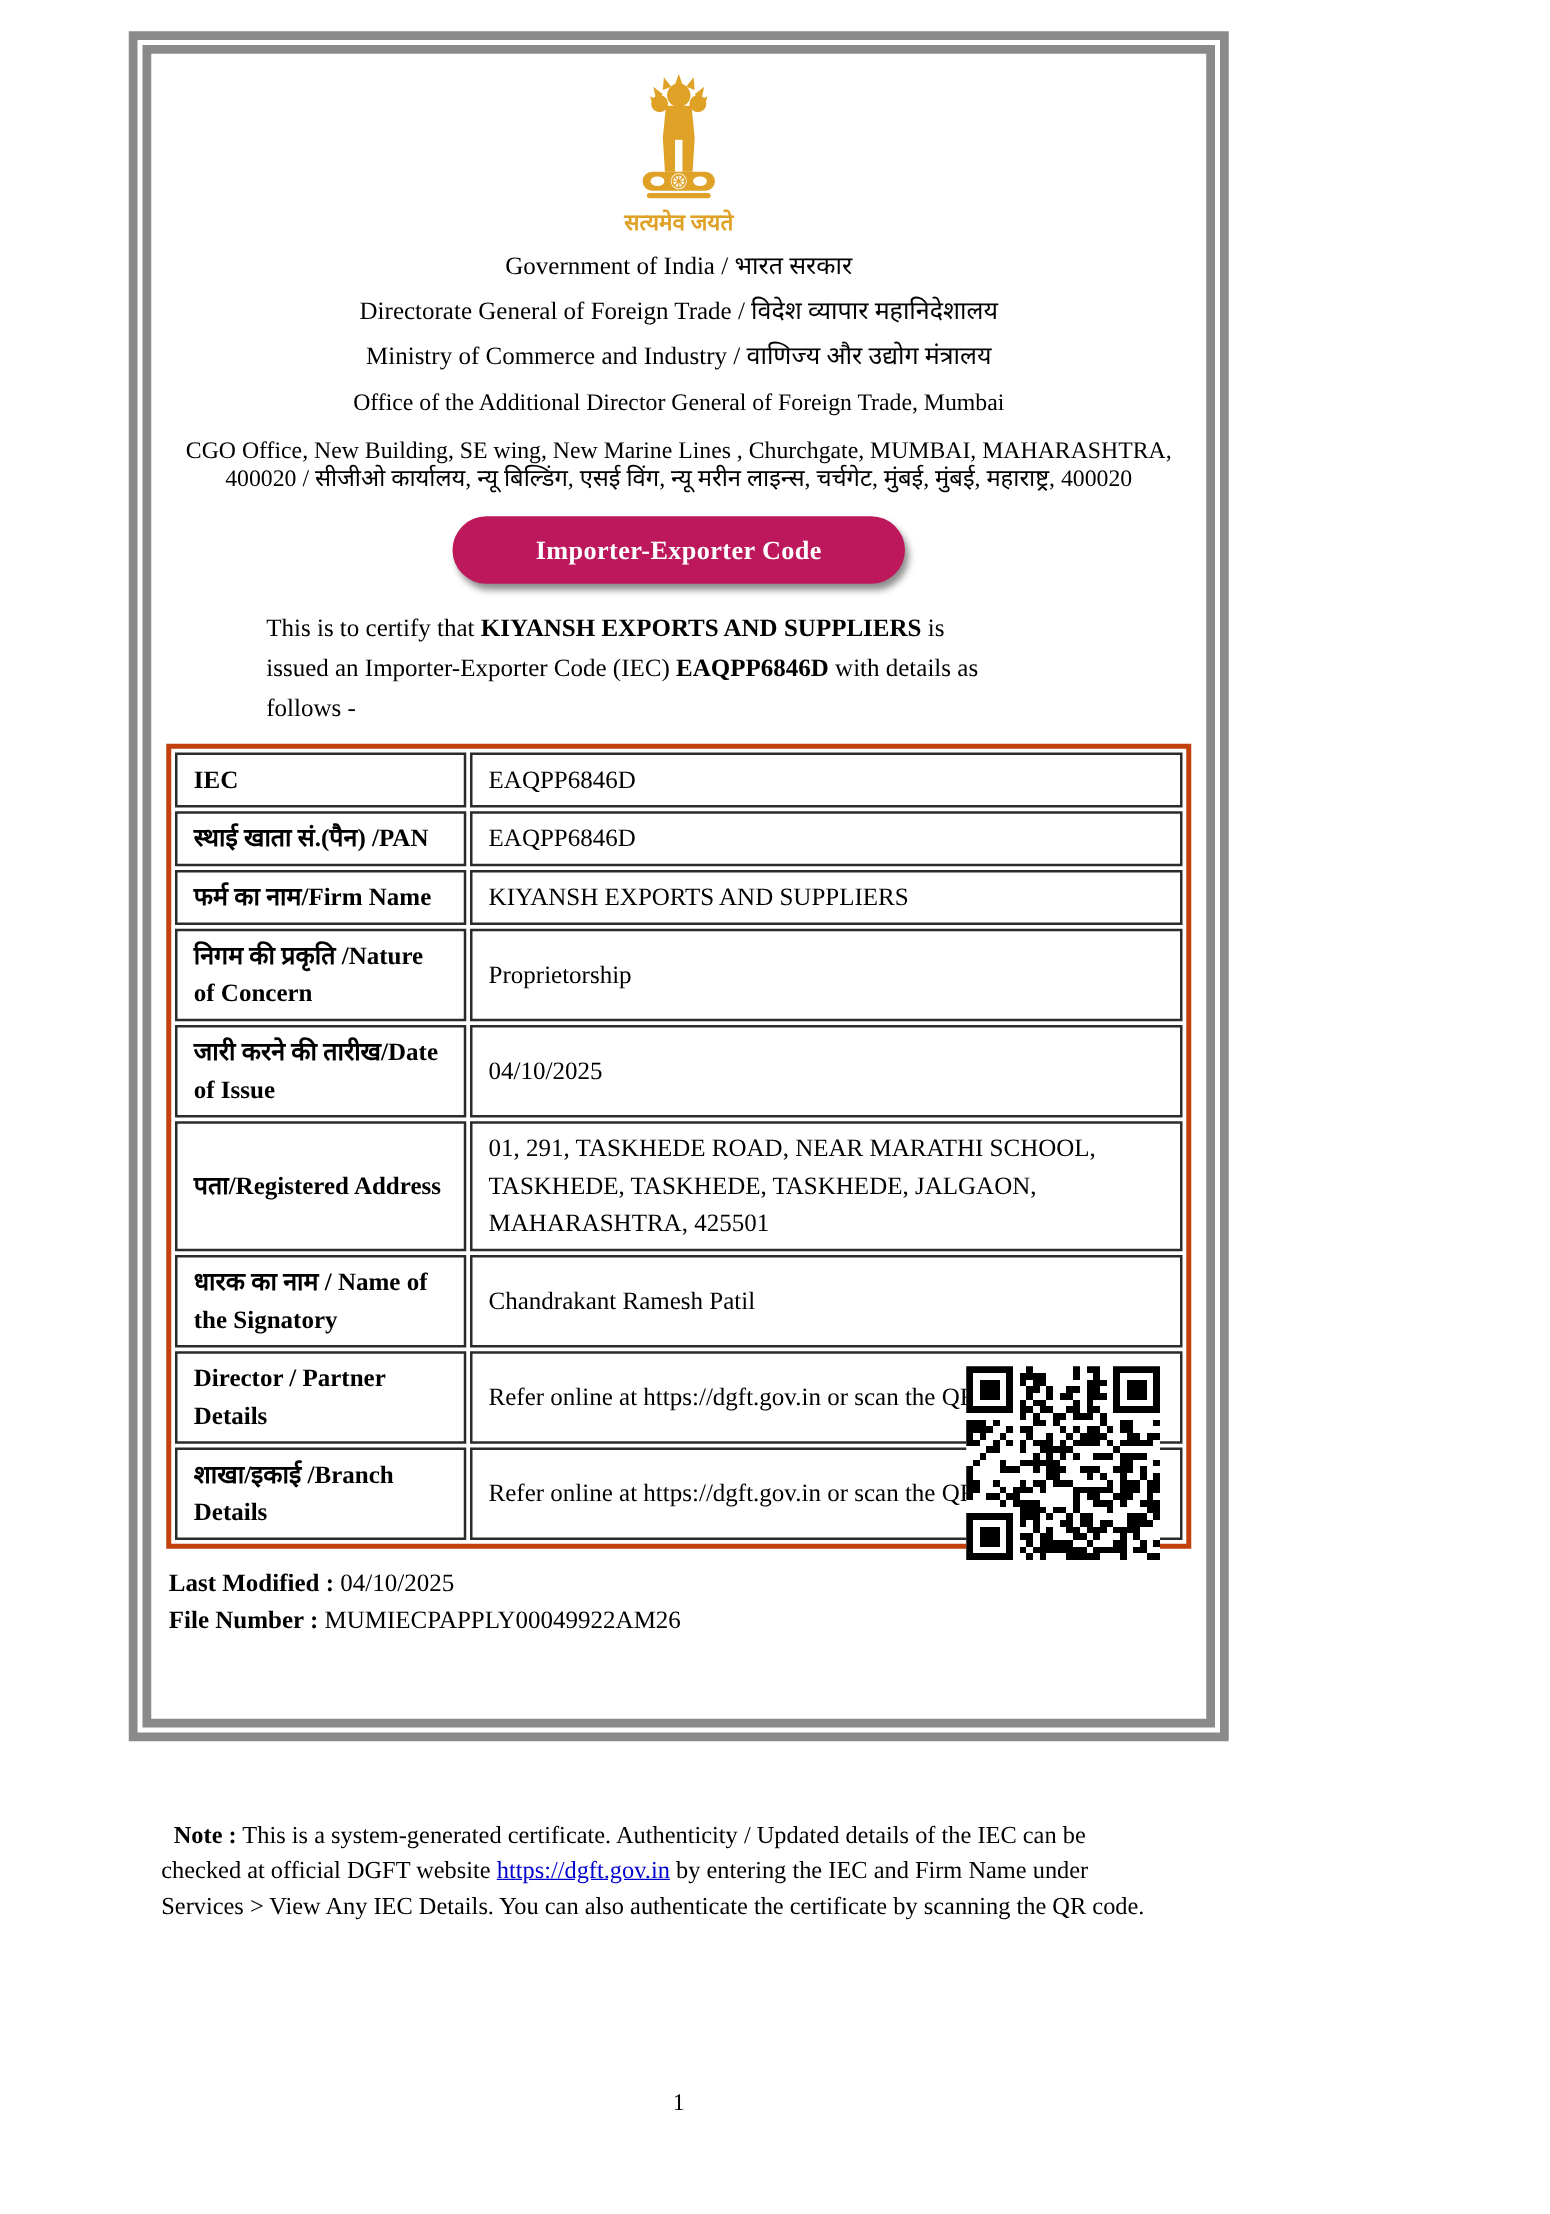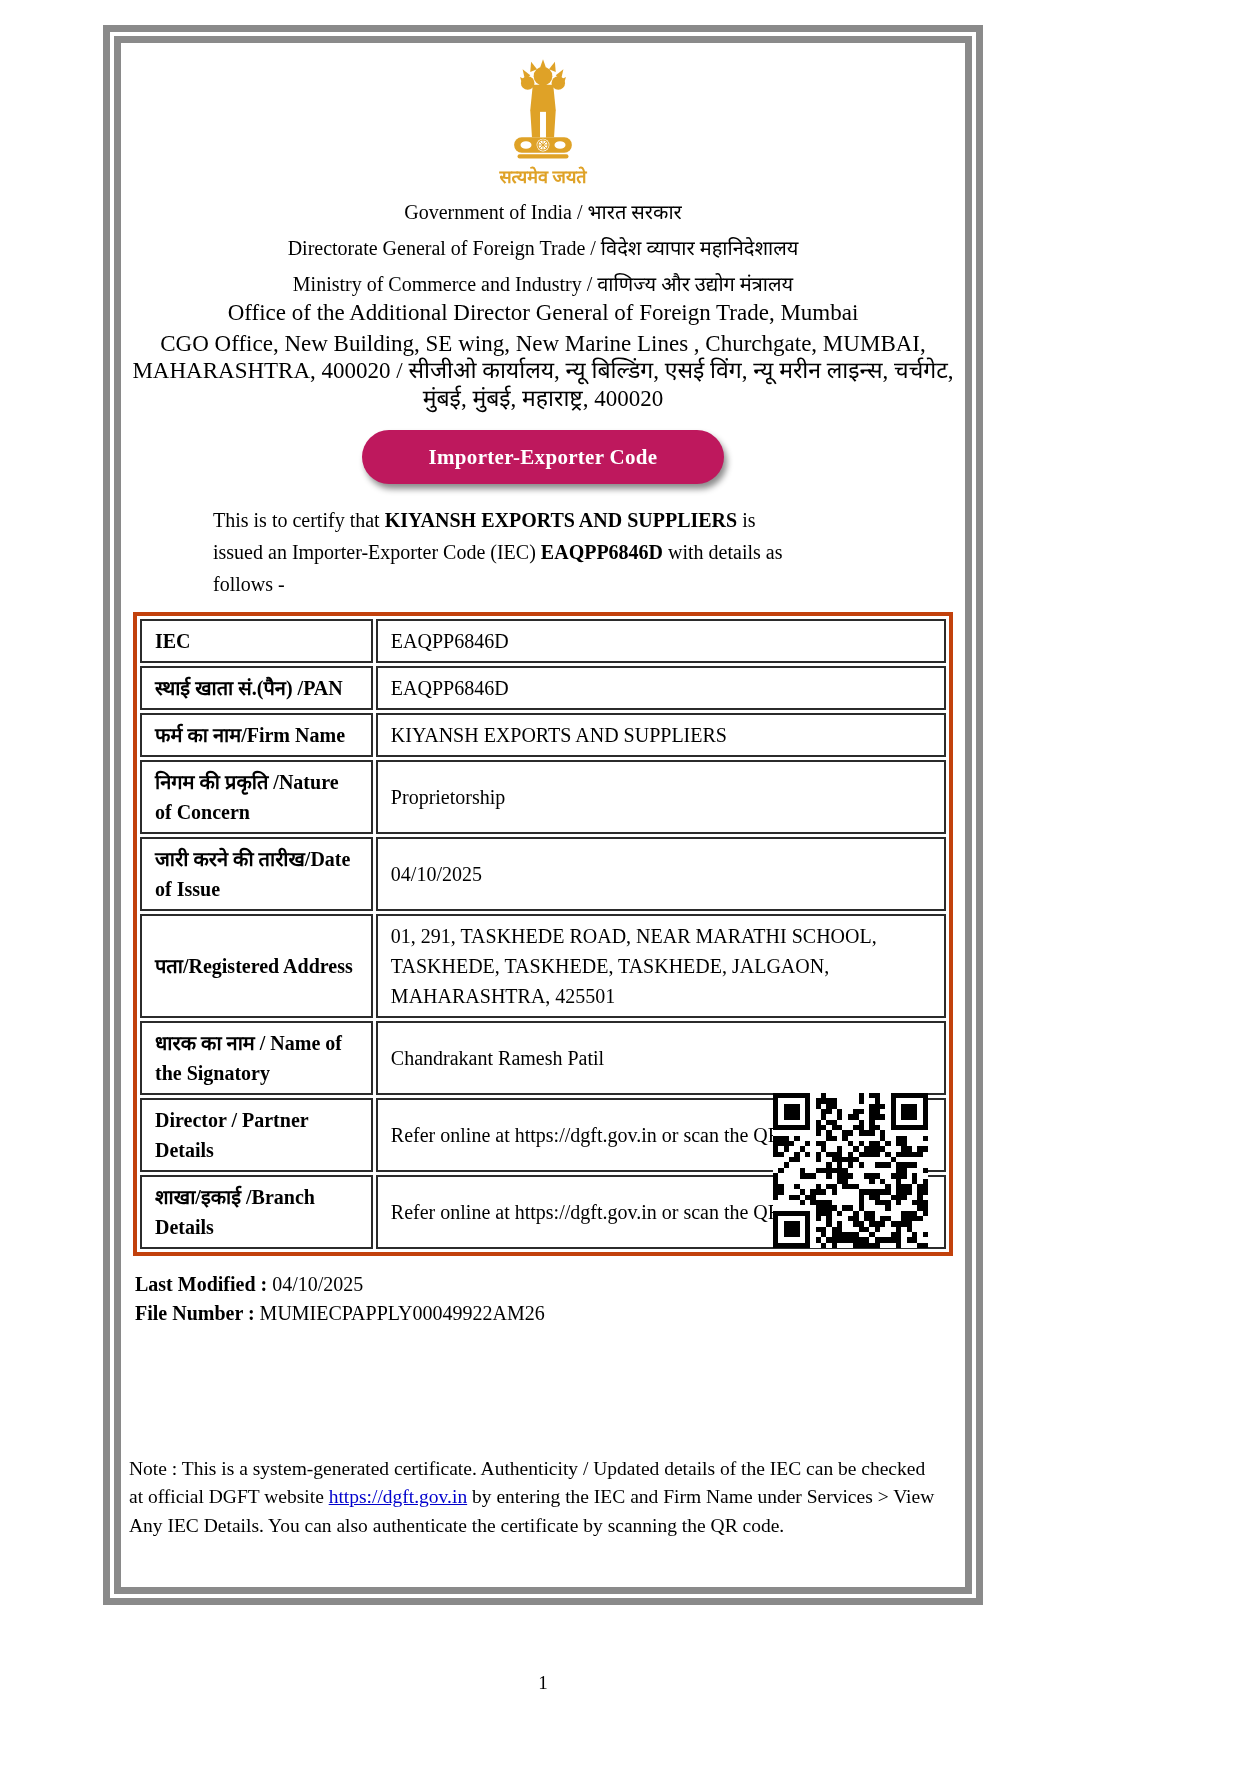--- a/index.html
+++ b/index.html
@@ -2,32 +2,32 @@
 <html><head>
 <meta charset="utf-8">
 <style>
   html,body { margin:0; padding:0; background:#ffffff; }
   .page {
     position:relative; width:1240px; height:1771px; background:#ffffff;
     font-family:"Liberation Serif","DejaVu Serif",serif; color:#000;
     overflow:hidden;
   }
   .frame-outer {
-    position:absolute; left:103px; top:25px; width:880px; height:1580px;
+    position:absolute; left:103px; top:25px; width:880px; height:1368px;
     border:7px solid #8a8a8a; box-sizing:border-box;
   }
   .frame-inner {
     position:absolute; inset:4px; border:7px solid #8a8a8a; box-sizing:border-box;
     padding:0 10px;
   }
   .emblem-block { margin-top:16px; text-align:center; line-height:1; }
   .emblem-caption { color:#dfa227; font-size:18px; font-weight:bold; margin-top:2px; }
   .hline { text-align:center; font-size:20px; margin-top:12px; line-height:1.2; }
   .hline.gov { font-weight:normal; margin-top:14px; }
-  .hline.tight { margin-top:3px; font-size:23px; }
+  .hline.tight { margin-top:15px; font-size:19px; }
   .badge {
     width:362px; height:54px; margin:18px auto 0; background:#be185d;
     border-radius:28px; display:flex; align-items:center; justify-content:center;
     box-shadow:3px 5px 6px rgba(0,0,0,0.45);
   }
   .badge span { color:#fff; font-weight:bold; font-size:21px; letter-spacing:0.3px; }
   .certify { margin:20px 150px 0 82px; font-size:20px; line-height:1.6; }
   table.details {
     width:calc(100% - 4px); margin:12px auto 0;
     border-collapse:separate; border-spacing:3px;
@@ -35,21 +35,21 @@
   }
   table.details td {
     border:2px solid #2b2b2b; padding:5px 13px; font-size:20px;
     line-height:1.5; vertical-align:middle;
   }
   td.lbl { width:29%; font-weight:bold; line-height:1.8; }
   .meta { margin:14px 0 0 4px; font-size:20px; line-height:1.45; }
   .meta .b { font-weight:bold; }
   .qr { position:absolute; left:652px; top:1050px; width:155px; height:155px; background:#fff; }
   .note { position:absolute; left:8px; right:28px; top:1412px; font-size:19.5px; line-height:1.45; margin:0; }
-  .note b { font-weight:normal; }
+  .note b { font-weight:bold;margin-left:10px; }
   a.link { color:#0000cc; text-decoration:underline; }
   .page-num { position:absolute; left:103px; top:1672px; width:880px; text-align:center; font-size:19px; }
 </style>
 </head>
 <body>
 
 <div class="page">
   <div class="frame-outer">
     <div class="frame-inner">
 

